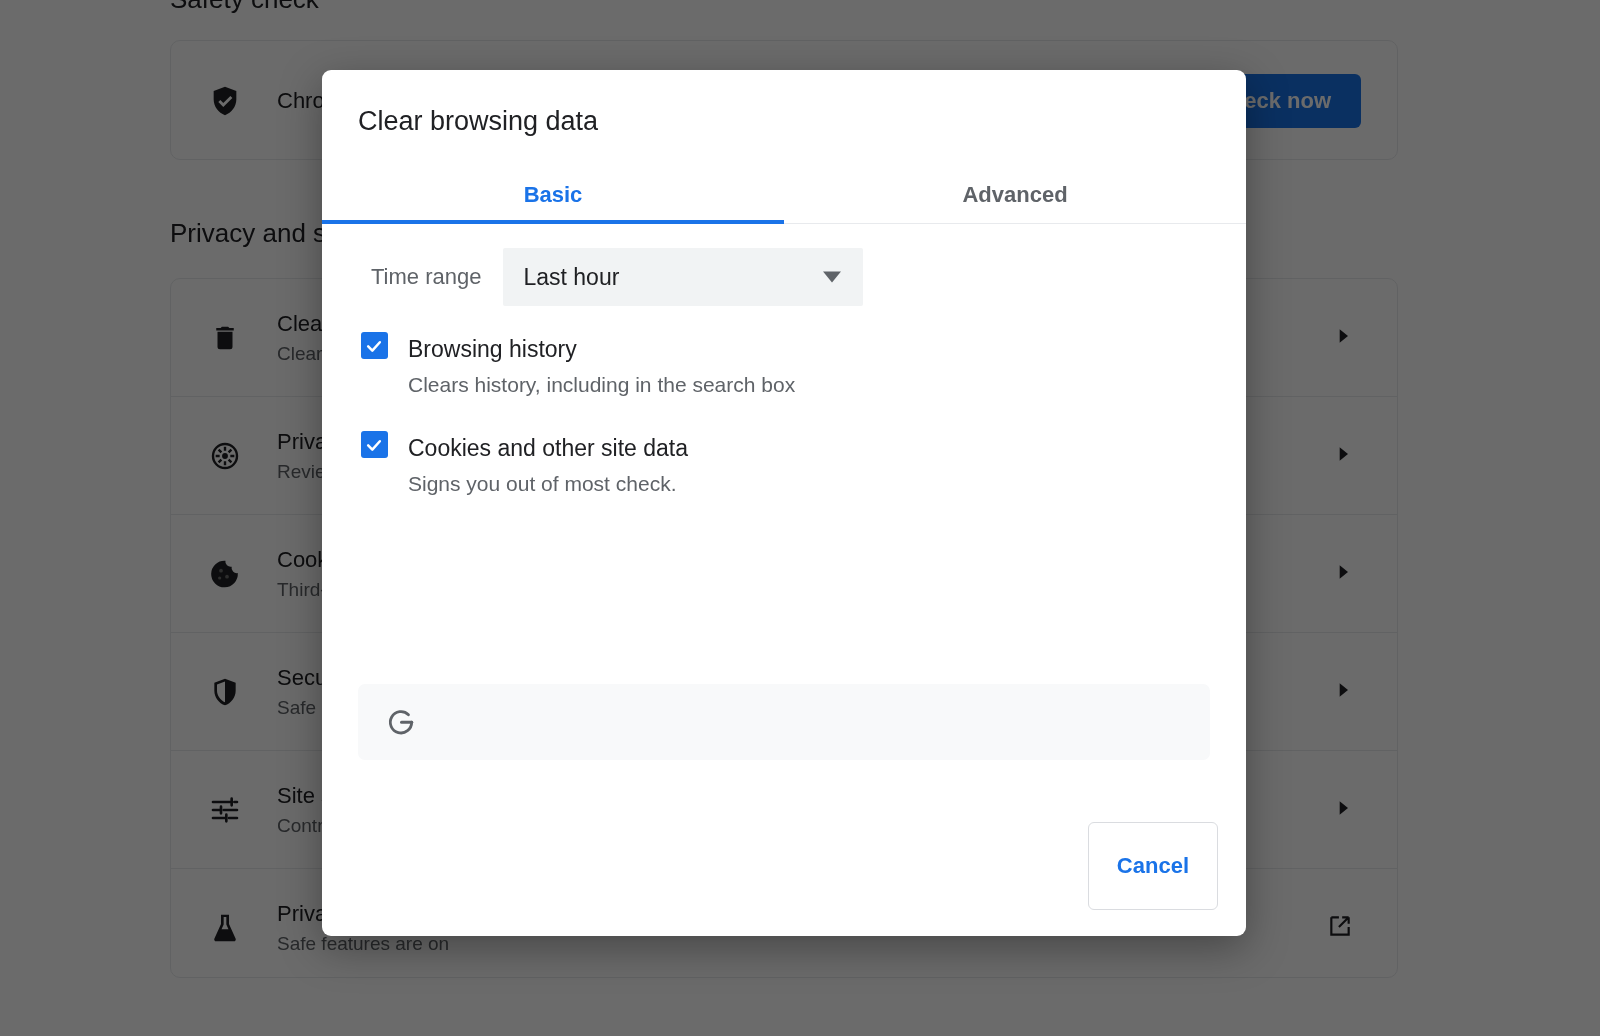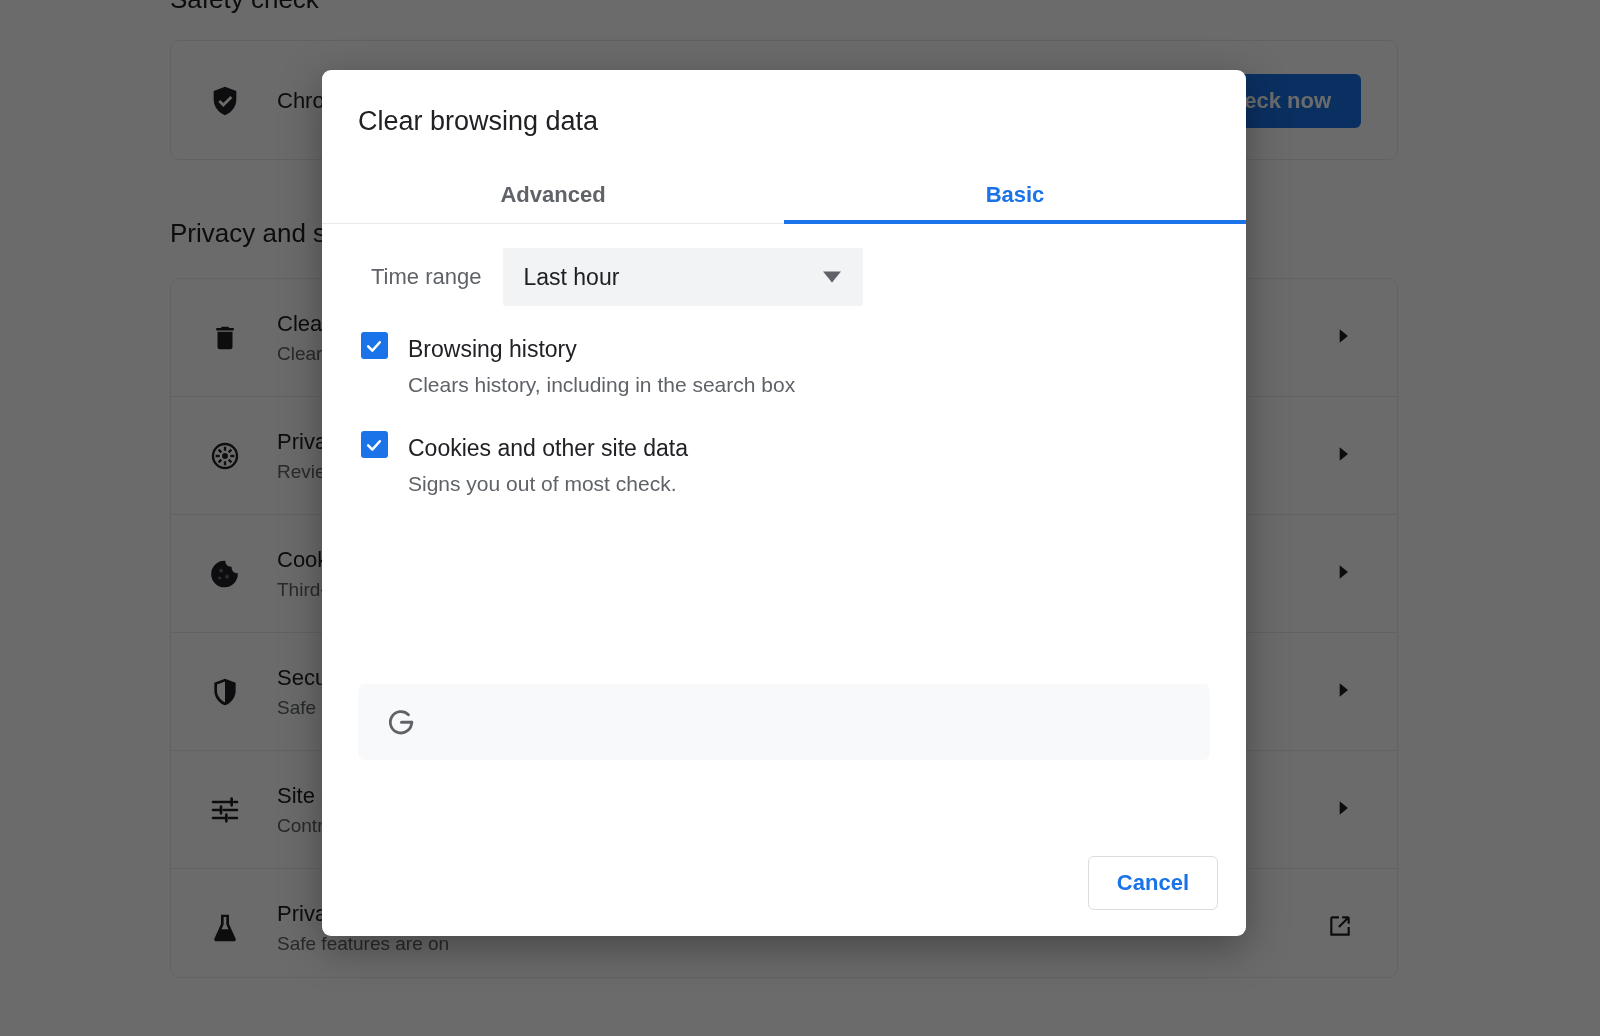--- a/index.html
+++ b/index.html
@@ -298,21 +298,21 @@
     bottom: 26px;
     display: flex;
     align-items: center;
     gap: 16px;
   }
   .btn {
     font-family: inherit;
     font-size: 22px;
     font-weight: bold;
     border-radius: 6px;
-    padding: 13px 28px;
+    padding: 30px 28px;
     cursor: pointer;
   }
   .btn-cancel {
     background: #ffffff;
     color: #1a73e8;
     border: 1px solid #dadce0;
   }
   .btn-primary {
     background: #1a73e8;
     color: #ffffff;
@@ -455,22 +455,22 @@
     </div>
   </div>
 
   <div class="scrim"></div>
 
   <div class="dialog">
 
     <div class="dlg-title">Clear browsing data</div>
 
     <div class="tabs">
+      <button class="tab active">Basic</button>
       <button class="tab">Advanced</button>
-      <button class="tab active">Basic</button>
     </div>
 
     <div class="timerange-row">
       <span class="timerange-label">Time range</span>
       <div class="timerange-select">
         <span class="timerange-value">Last hour</span>
         <span class="timerange-caret"></span>
       </div>
     </div>
 

